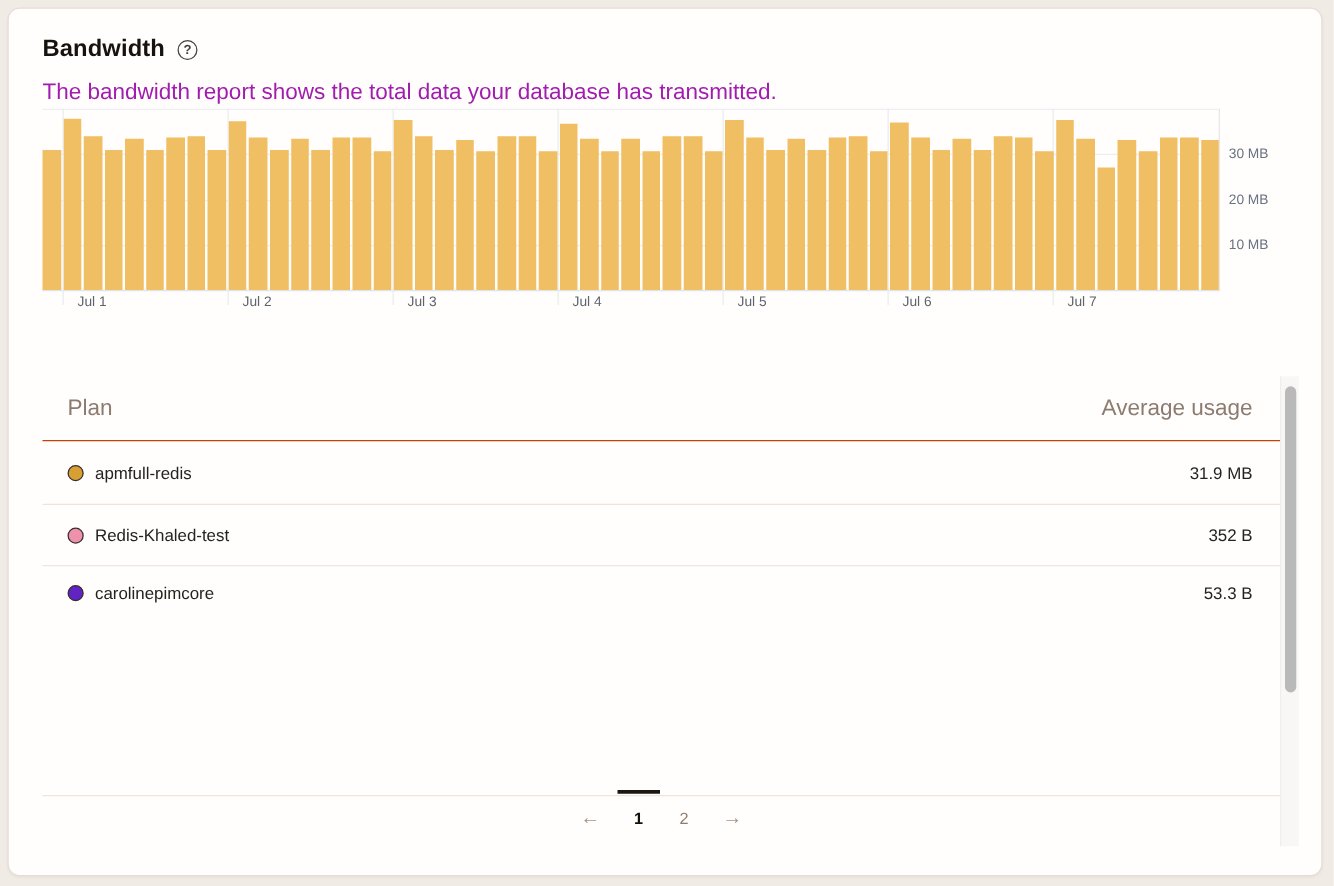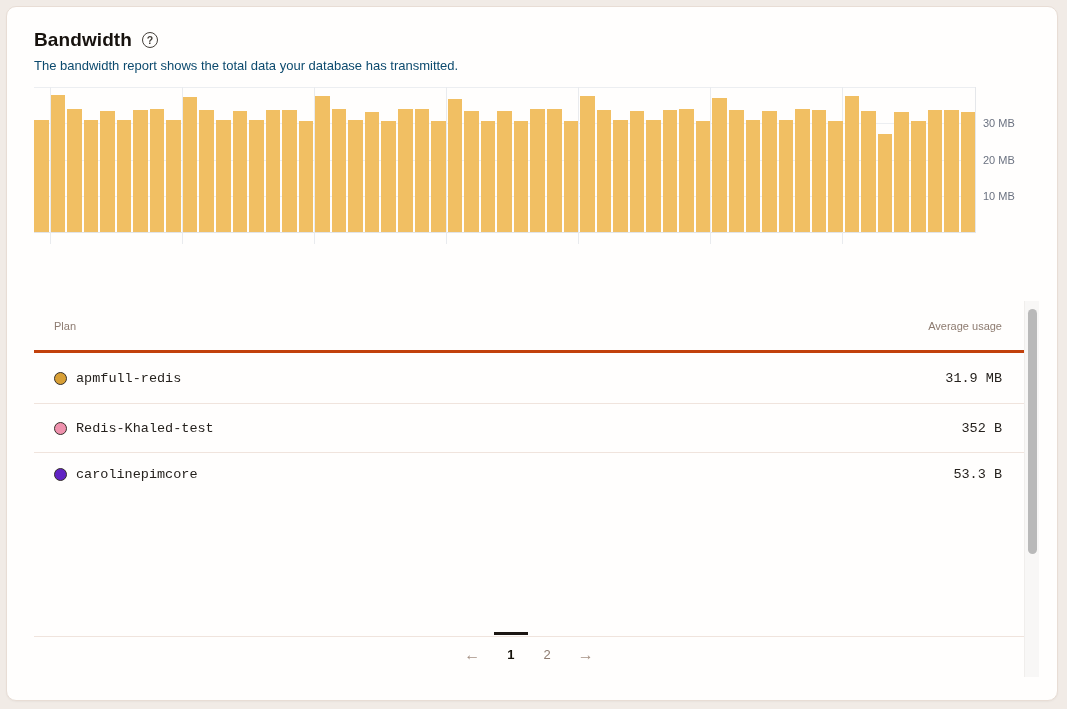--- a/index.html
+++ b/index.html
@@ -18,21 +18,21 @@
   
   .card-header{position:absolute;left:27px;top:22px;}
   .title-row{display:flex;align-items:center;gap:10px;}
   .card-title{font-size:19px;font-weight:700;color:#17120e;letter-spacing:.1px;}
   .help-icon{
     width:16px;height:16px;border:1.5px solid #45403b;border-radius:50%;
     display:flex;align-items:center;justify-content:center;
     font-size:10.5px;font-weight:700;color:#45403b;box-sizing:border-box;
     cursor:default;
   }
-  .card-subtitle{margin-top:7px;font-size:13px;color:#0c4a6e;}
+  .card-subtitle{margin-top:12px;font-size:18px;color:#a21caf;}
 
   
   .chart{position:absolute;left:27px;top:80px;width:1005px;height:165px;padding-left:16px;}
   .plot{
     position:absolute;left:0;top:0;width:941px;height:145px;
     border-right:1px solid #e5e7ea;border-bottom:1px solid #e2e4e7;
     box-sizing:content-box;
   }
   .hgrid{position:absolute;left:0;width:941px;height:1px;background:#eceef1;}
   .vgrid{position:absolute;top:0;width:1px;background:#e9ebee;z-index:0;}
@@ -45,29 +45,29 @@
   .y-label{position:absolute;font-size:11px;color:#6b7280;white-space:nowrap;}
   .x-labels{position:absolute;left:0;top:149px;width:941px;height:16px;}
   .x-label{position:absolute;font-size:11px;color:#5d646e;white-space:nowrap;}
 
   
   .table-area{position:absolute;left:0;top:294px;width:1052px;height:376px;}
   .thead{
     position:absolute;left:27px;top:0;width:990px;height:52px;
     display:flex;align-items:center;justify-content:space-between;
     padding:0 22px 0 20px;box-sizing:border-box;
-    border-bottom:3px solid #c2410c;
-    font-size:11px;color:#8d7b70;
+    border-bottom:1px solid #c2410c;
+    font-size:18px;color:#8d7b70;
   }
   .tbody{position:absolute;left:27px;top:53px;width:990px;}
   .trow{
     display:flex;align-items:center;justify-content:space-between;
     height:49px;padding:0 22px 0 20px;box-sizing:border-box;
     border-bottom:1px solid #f0e4dd;
-    font-size:13.5px;color:#26221e;font-family:Liberation Mono, monospace;
+    font-size:13.5px;color:#26221e;
   }
   .trow:first-child{height:50px;}
   .trow:last-child{height:43px;border-bottom:none;}
   .plan-cell{display:flex;align-items:center;gap:9px;}
   .dot{
     width:11px;height:11px;border-radius:50%;
     border:1.5px solid #35302b;box-sizing:content-box;flex:0 0 auto;
   }
   .usage-cell{text-align:right;}
 
@@ -185,20 +185,29 @@
           <div class="bar" style="height: 122.2px; background: rgb(241, 191, 99);"></div>
           <div class="bar" style="height: 122.5px; background: rgb(241, 191, 99);"></div>
           <div class="bar" style="height: 120.4px; background: rgb(241, 191, 99);"></div>
         </div>
       </div>
     <div class="y-labels" id="y-labels">
         <span class="y-label" style="top: 30.25px;">30 MB</span>
         <span class="y-label" style="top: 66.5px;">20 MB</span>
         <span class="y-label" style="top: 102.75px;">10 MB</span>
       </div>
+    <div class="x-labels" id="x-labels">
+        <span class="x-label" style="left: 28px;">Jul 1</span>
+        <span class="x-label" style="left: 160px;">Jul 2</span>
+        <span class="x-label" style="left: 292px;">Jul 3</span>
+        <span class="x-label" style="left: 424px;">Jul 4</span>
+        <span class="x-label" style="left: 556px;">Jul 5</span>
+        <span class="x-label" style="left: 688px;">Jul 6</span>
+        <span class="x-label" style="left: 820px;">Jul 7</span>
+      </div>
   </div>
 
   <div class="table-area">
     <div class="thead">
       <span>Plan</span>
       <span>Average usage</span>
     </div>
     <div class="tbody" id="tbody">
         <div class="trow">
           <div class="plan-cell">

